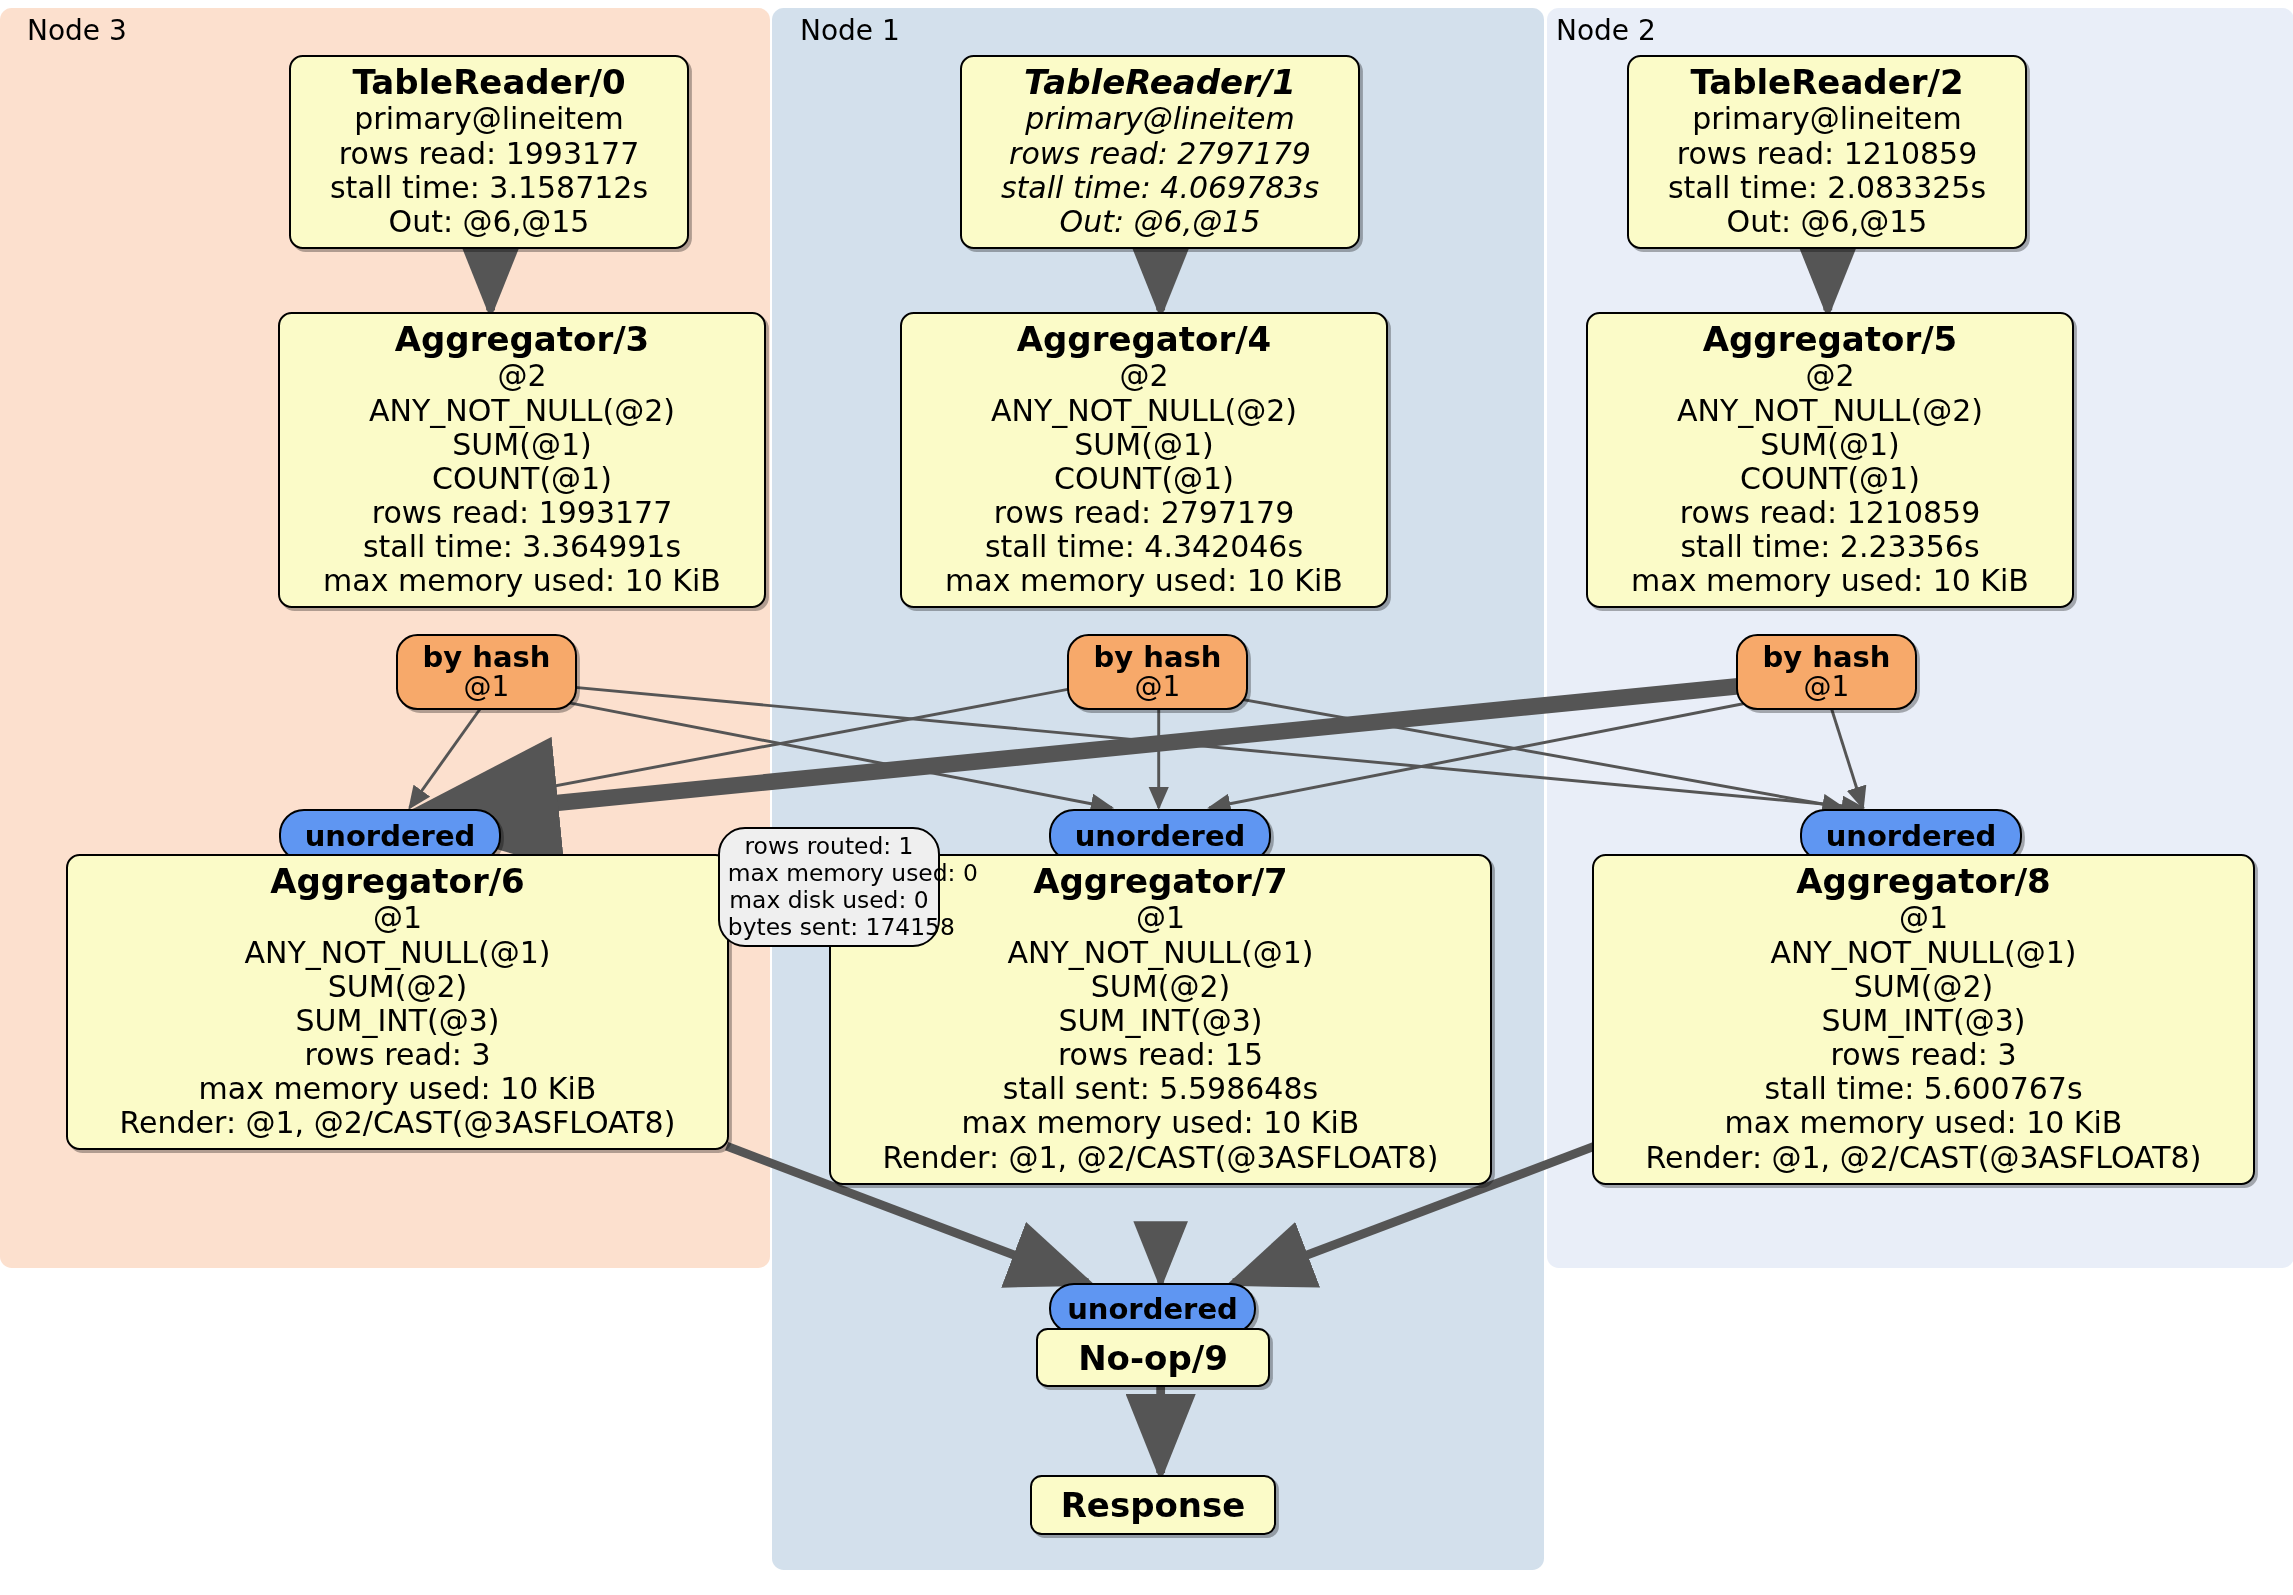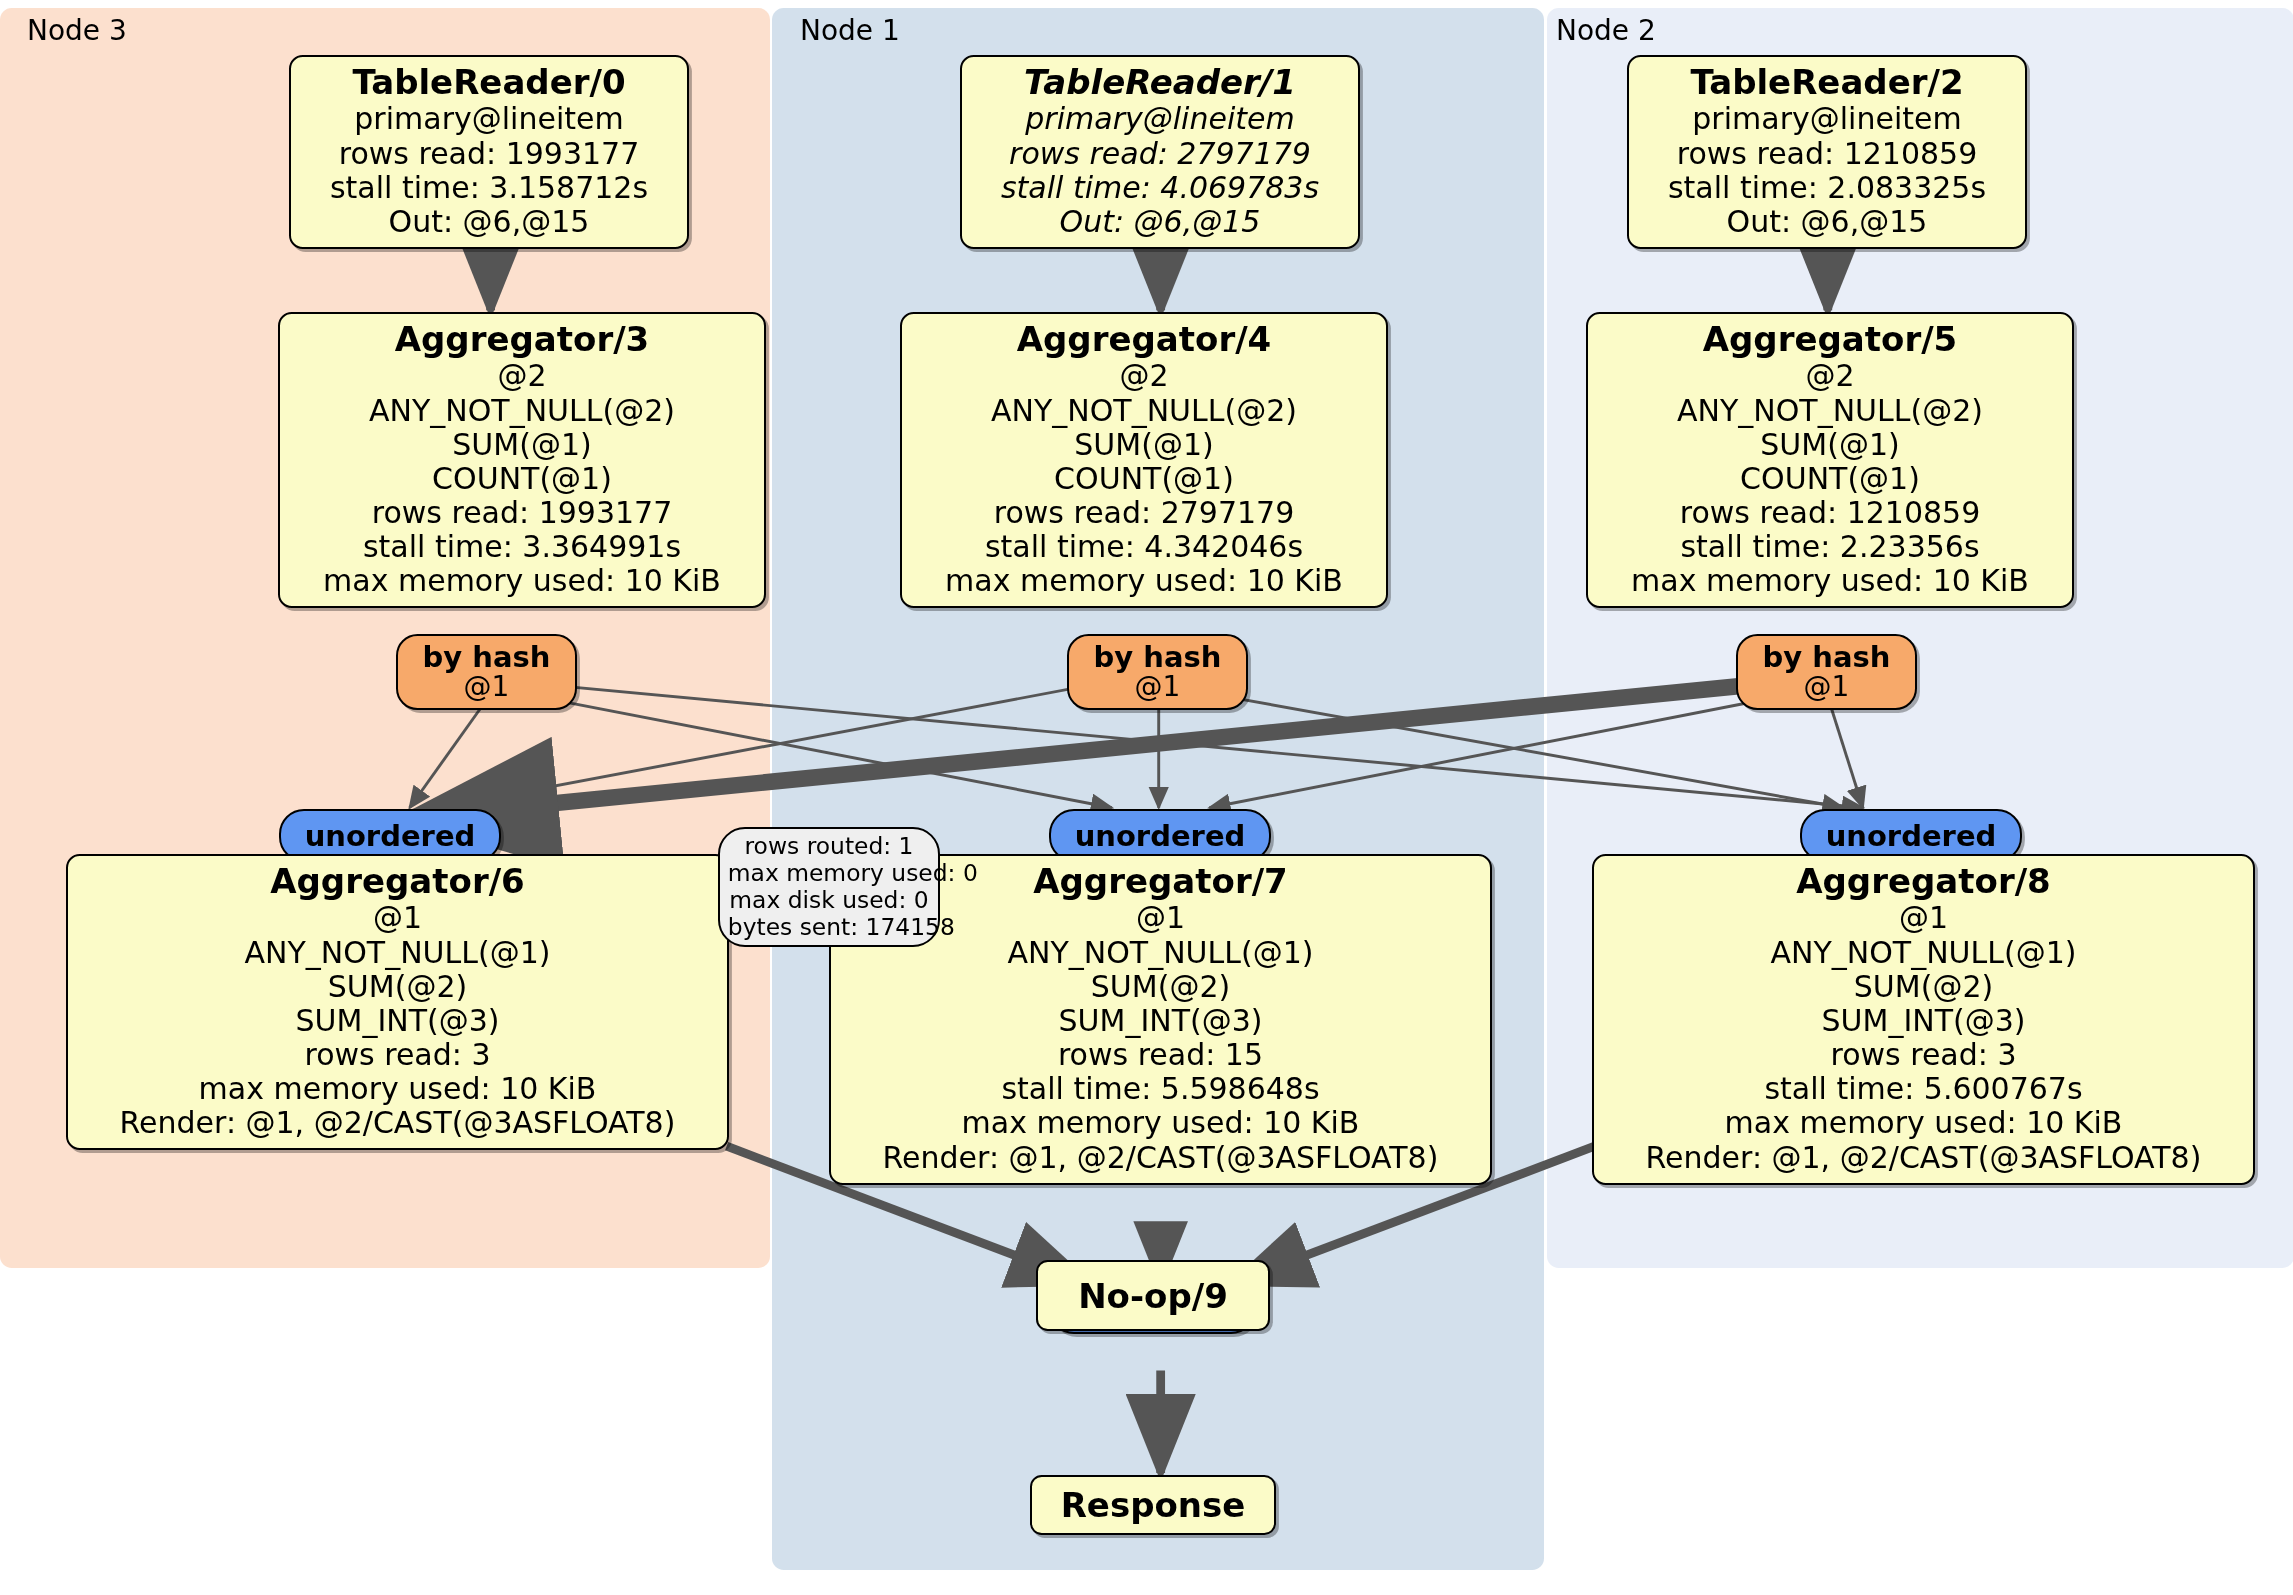--- a/index.html
+++ b/index.html
@@ -195,21 +195,21 @@
     <div class="line">Render: @1, @2/CAST(@3ASFLOAT8)</div>
   </div>
 
   <div class="opbox" style="left:829px;top:854px;width:663px;">
     <div class="title">Aggregator/7</div>
     <div class="line">@1</div>
     <div class="line">ANY_NOT_NULL(@1)</div>
     <div class="line">SUM(@2)</div>
     <div class="line">SUM_INT(@3)</div>
     <div class="line">rows read: 15</div>
-    <div class="line">stall time: 5.598648s</div>
+    <div class="line">stall sent: 5.598648s</div>
     <div class="line">max memory used: 10 KiB</div>
     <div class="line">Render: @1, @2/CAST(@3ASFLOAT8)</div>
   </div>
 
   <div class="opbox" style="left:1592px;top:854px;width:663px;">
     <div class="title">Aggregator/8</div>
     <div class="line">@1</div>
     <div class="line">ANY_NOT_NULL(@1)</div>
     <div class="line">SUM(@2)</div>
     <div class="line">SUM_INT(@3)</div>
@@ -223,21 +223,21 @@
     <div class="line">rows routed: 1</div>
     <div class="line">max memory used: 0</div>
     <div class="line">max disk used: 0</div>
     <div class="line">bytes sent: 174158</div>
   </div>
 
   <div class="pill unordered" style="left:1049px;top:1283px;width:207px;height:51px;">
     <div class="t">unordered</div>
   </div>
 
-  <div class="plain" style="left:1036px;top:1260px;width:234px;height:71px;">
+  <div class="plain" style="left:1036px;top:1328px;width:234px;height:59px;">
     <div class="t">No-op/9</div>
   </div>
 
   <div class="plain" style="left:1030px;top:1475px;width:246px;height:60px;">
     <div class="t">Response</div>
   </div>
 
 </div>
 
 

